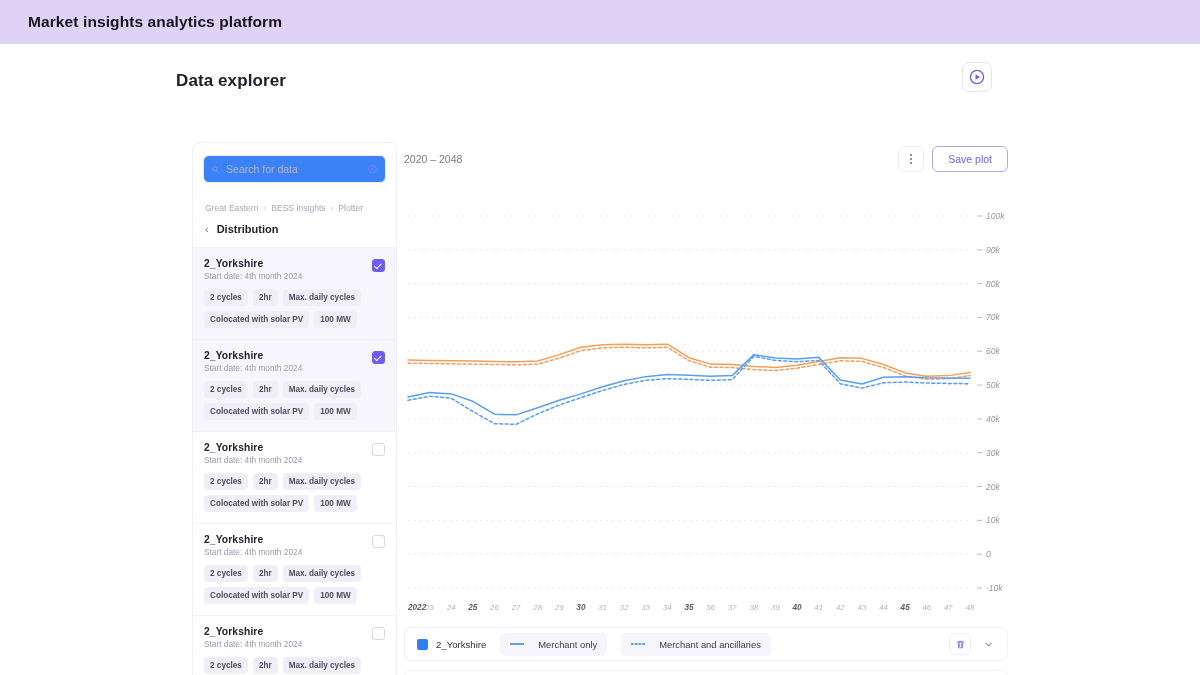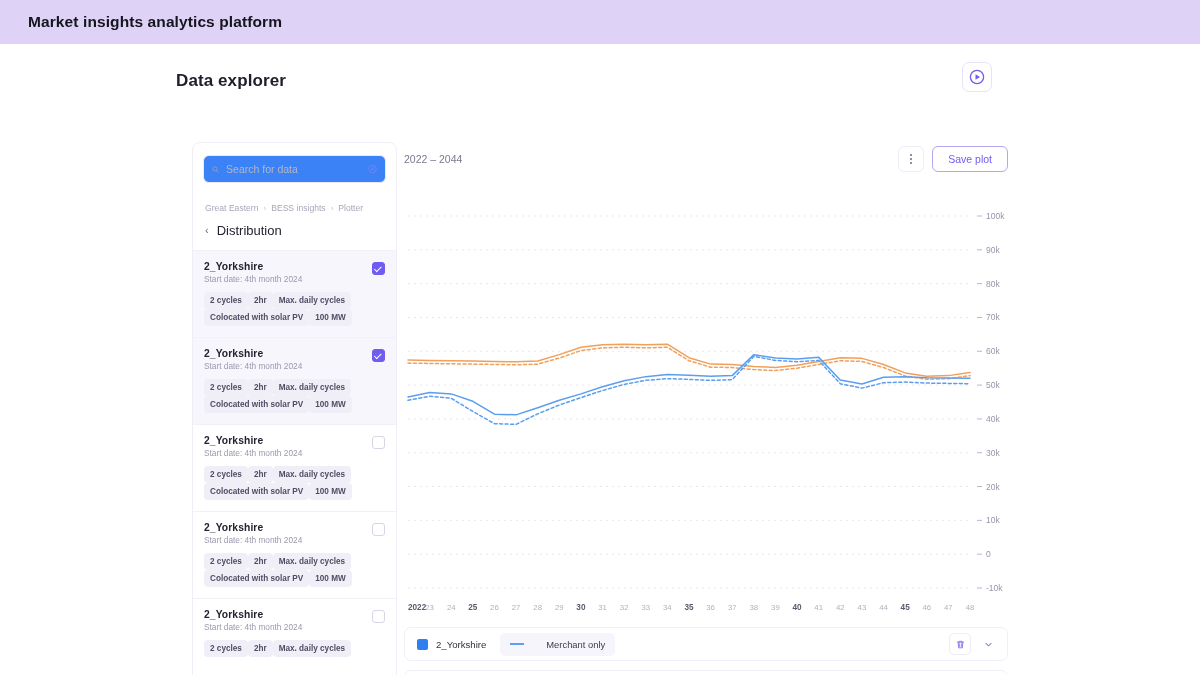--- a/index.html
+++ b/index.html
@@ -75,21 +75,21 @@
     font-size: 8.6px; color:#a9a7ba; display:flex; align-items:center; gap:5px;
     white-space: nowrap;
   }
   .crumb-sep { color:#c6c4d4; font-size:8px; }
 
   .section-head {
     padding: 10px 12px 12px 12px;
     display:flex; align-items:center; gap:8px;
   }
   .back-chevron { color:#6b6a80; font-size: 11px; line-height:1; cursor:pointer; }
-  .section-title { font-size: 13px; font-weight:400; color:#23232f; }
+  .section-title { font-size: 11px; font-weight:700; color:#23232f; }
 
   .list { position:relative; }
   .card {
     padding: 10px 11px 11px 11px;
     border-top: 1px solid #f2f1f8;
     position: relative;
   }
   .card.selected { background:#f7f6fc; }
   .card-top { display:flex; align-items:flex-start; justify-content:space-between; }
   .card-name { font-size: 10.3px; font-weight:700; color:#23232f; letter-spacing:.1px;}
@@ -98,21 +98,21 @@
     width:13px; height:13px; border-radius:3px; border:1.4px solid #d8d6e6;
     background:#fff; flex:none; margin-top:1px; cursor:pointer;
     display:flex; align-items:center; justify-content:center;
   }
   .chk.on { background:#6f5df0; border-color:#6f5df0; }
   .chk.on::after {
     content:""; width:6px; height:3px;
     border-left:1.6px solid #fff; border-bottom:1.6px solid #fff;
     transform: rotate(-45deg) translate(0px,-1px);
   }
-  .tags { margin-top: 8px; display:flex; flex-wrap:wrap; }
+  .tags { margin-top: 8px; display:flex; flex-wrap:wrap; gap:5px; }
   .tag {
     background:#f0eff7; color:#4e4d63; border-radius:4px;
     font-size:8.2px; font-weight:700; padding:4px 6px; white-space:nowrap;
   }
 
   
   .main {
     position:absolute; left: 404px; top: 98px;
     width: 604px; height: 578px;
   }
@@ -125,35 +125,35 @@
     justify-content:center; gap:2px; cursor:pointer;
   }
   .kebab i { width:2px; height:2px; border-radius:50%; background:#6e6d85; display:block;}
   .save-btn {
     height:26px; padding:0 15px; border:1px solid #b3a7f2; border-radius:6px;
     background:#fff; color:#6f5df0; font-size:10.5px; font-weight:400;
     cursor:pointer; display:flex; align-items:center;
     font-family:"Liberation Sans", sans-serif;
   }
 
-  .chart-area { position:relative; height: 445px; margin-top:2px; }
+  .chart-area { position:relative; height: 445px; margin-top:2px;font-style:italic; }
   .chart-svg { position:absolute; left:0; top:0; }
 
   
   .legend { margin-top: 4px; }
   .legend-row {
     height: 34px; border:1px solid #f0eff7; border-radius:7px;
     display:flex; align-items:center; padding: 0 8px 0 12px;
     margin-bottom: 9px; background:#fff;
   }
   .lg-swatch { width:11px; height:11px; border-radius:2px; flex:none; }
   .lg-name { font-size:9.6px; color:#33323f; margin-left:8px; white-space:nowrap;}
   .lg-chip {
     margin-left: 14px; background:#f6f5fb; border-radius:5px;
-    height:23px; display:flex; align-items:center; gap:22px; padding:0 10px;
+    height:23px; display:flex; align-items:center; gap:14px; padding:0 10px;
     white-space:nowrap;
   }
   .lg-chip-text { font-size:9.4px; color:#3c3b4b; }
   .lg-actions { margin-left:auto; display:flex; align-items:center; gap:6px; }
   .trash-box {
     width:22px; height:22px; border:1px solid #eeecf7; border-radius:5px;
     display:flex; align-items:center; justify-content:center; cursor:pointer; background:#fff;
   }
   .chev-box { width:22px; height:22px; display:flex; align-items:center; justify-content:center; cursor:pointer;}
 </style>
@@ -282,21 +282,21 @@
             <span class="tag">2 cycles</span>
             <span class="tag">2hr</span>
             <span class="tag">Max. daily cycles</span>
           </div>
         </div>
       </div>
   </div>
 
   <div class="main">
     <div class="main-head">
-      <div class="range-label">2022 – 2044</div>
+      <div class="range-label">2020 – 2048</div>
       <div class="head-actions">
         <div class="kebab">
           <i></i>
           <i></i>
           <i></i>
         </div>
         <button class="save-btn">Save plot</button>
       </div>
     </div>
 
@@ -375,20 +375,26 @@
     <div class="legend" id="legend">
         <div class="legend-row">
           <div class="lg-swatch" style="background: rgb(47, 127, 240);"></div>
           <div class="lg-name">2_Yorkshire</div>
           <div class="lg-chip">
             <svg width="14" height="6" viewBox="0 0 14 6">
               <line x1="0.5" y1="3" x2="13.5" y2="3" stroke="#2f7ff0" stroke-width="1.6" stroke-linecap="round"></line>
             </svg>
             <span class="lg-chip-text">Merchant only</span>
           </div>
+          <div class="lg-chip">
+            <svg width="14" height="6" viewBox="0 0 14 6">
+              <line x1="0.5" y1="3" x2="13.5" y2="3" stroke="#2f7ff0" stroke-width="1.6" stroke-linecap="round" stroke-dasharray="1.6 2.2"></line>
+            </svg>
+            <span class="lg-chip-text">Merchant and ancillaries</span>
+          </div>
           <div class="lg-actions">
             <div class="trash-box">
               <svg width="11" height="11" viewBox="0 0 12 12">
                 <path d="M2.6 3.4h6.8M4.8 3.4V2.5h2.4v0.9M3.5 3.4l0.4 6.2h4.2l0.4-6.2" fill="none" stroke="#7c6cf0" stroke-width="0.95" stroke-linecap="round" stroke-linejoin="round"></path>
                 <line x1="5" y1="5.1" x2="5" y2="8.2" stroke="#7c6cf0" stroke-width="0.85" stroke-linecap="round"></line>
                 <line x1="7" y1="5.1" x2="7" y2="8.2" stroke="#7c6cf0" stroke-width="0.85" stroke-linecap="round"></line>
               </svg>
             </div>
             <div class="chev-box">
               <svg width="11" height="11" viewBox="0 0 12 12">

